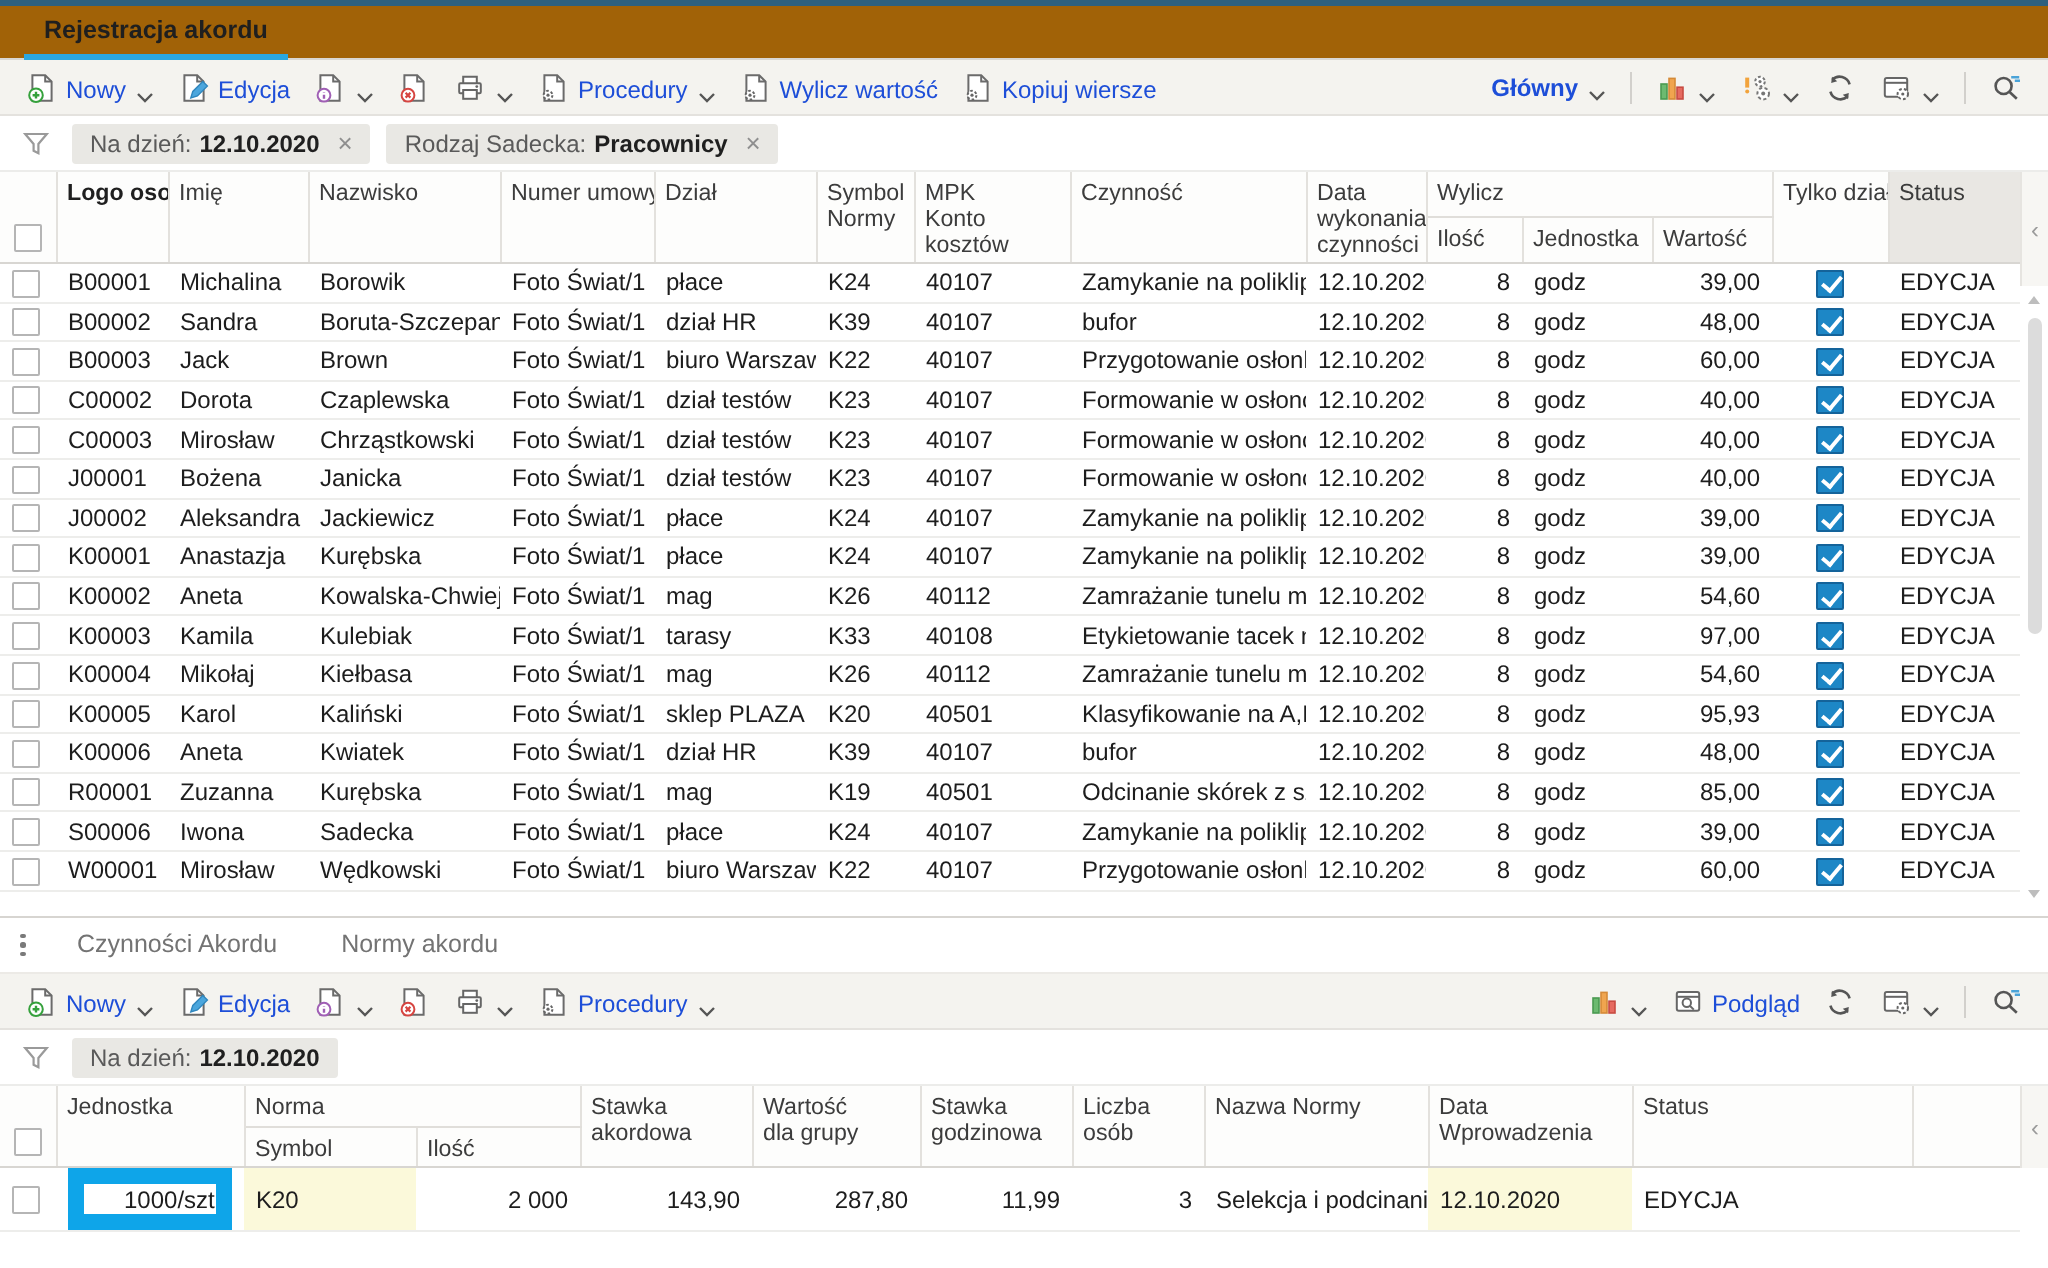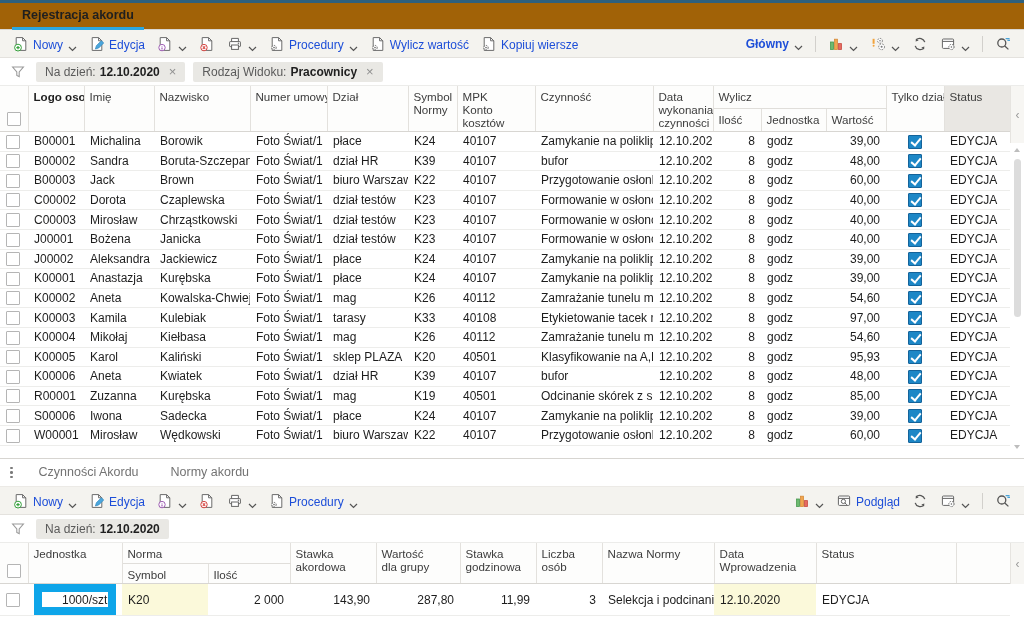--- a/index.html
+++ b/index.html
@@ -241,21 +241,21 @@
       </svg>
     <div class="chips">
 
         <div class="chip">
           <span>Na dzień:</span>
           <b>12.10.2020</b>
           <span class="chip-x">×</span>
         </div>
 
         <div class="chip">
-          <span>Rodzaj Widoku:</span>
+          <span>Rodzaj Sadecka:</span>
           <b>Pracownicy</b>
           <span class="chip-x">×</span>
         </div>
       </div>
   </div>
 
   <div class="gridwrap grid-main">
     <table class="grid gm">
       <colgroup>
         <col style="width:28px">

